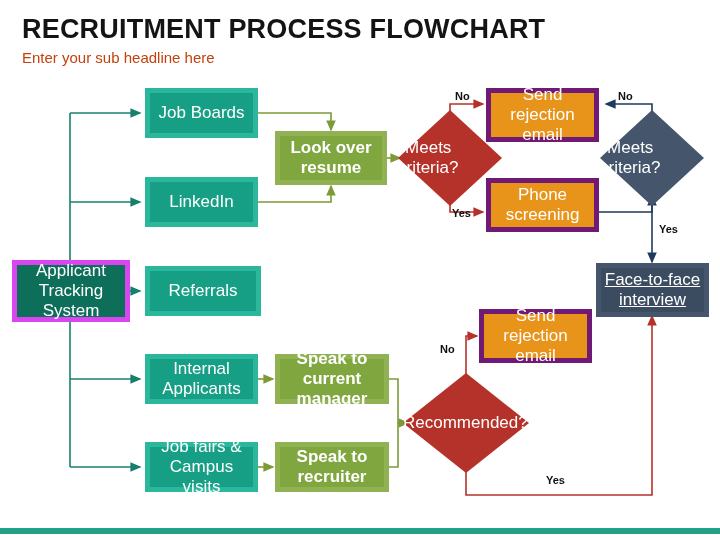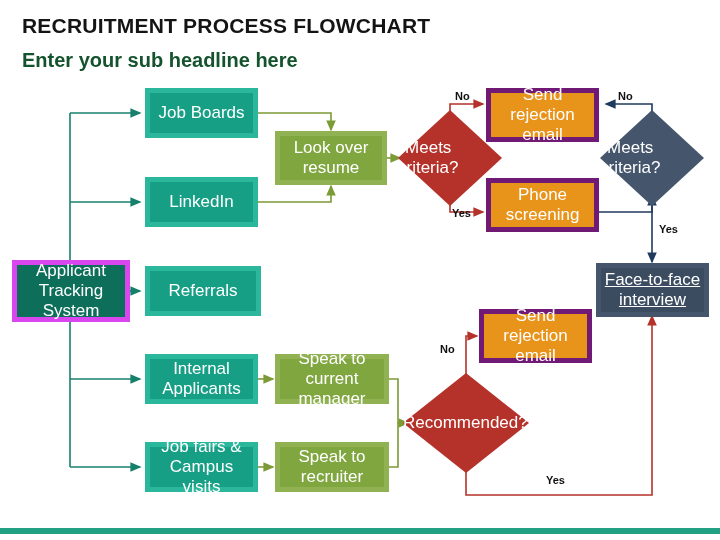--- a/index.html
+++ b/index.html
@@ -5,26 +5,26 @@
   html,body{margin:0;padding:0;}
   body{
     width:720px;height:540px;background:#ffffff;overflow:hidden;position:relative;
     font-family:"Liberation Sans", sans-serif;
   }
   #stage{position:absolute;left:0;top:0;width:720px;height:540px;}
 
   
   .title{
     position:absolute;left:22px;top:14px;
-    font-size:21px;font-weight:bold;color:#141414;letter-spacing:.2px;
+    font-size:27px;font-weight:bold;color:#141414;letter-spacing:.2px;
     white-space:nowrap;
   }
   .subtitle{
     position:absolute;left:22px;top:49px;
-    font-size:20px;font-weight:bold;color:#14532d;white-space:nowrap;
+    font-size:15px;font-weight:normal;color:#c2410c;white-space:nowrap;
   }
 
   
   .footer-bar{
     position:absolute;left:0;top:528px;width:720px;height:6px;background:#22a185;
   }
 
   
   .node{
     position:absolute;box-sizing:border-box;
@@ -39,21 +39,21 @@
 
   
   .n-teal{background:#2bb79b;}
   .n-teal .inner{background:#169f85;}
 
   
   .n-teal-dark{background:#d946ef;}
   .n-teal-dark .inner{background:#0d6e59;}
 
   
-  .n-green{background:#90b252;}
+  .n-green{background:#90b252;font-weight:bold;}
   .n-green .inner{background:#80a63f;}
 
   
   .n-orange{background:#701a75;}
   .n-orange .inner{background:#e8931a;}
 
   
   .n-slate{background:#45566c;}
   .n-slate .inner{background:#3b4c60;}
 

